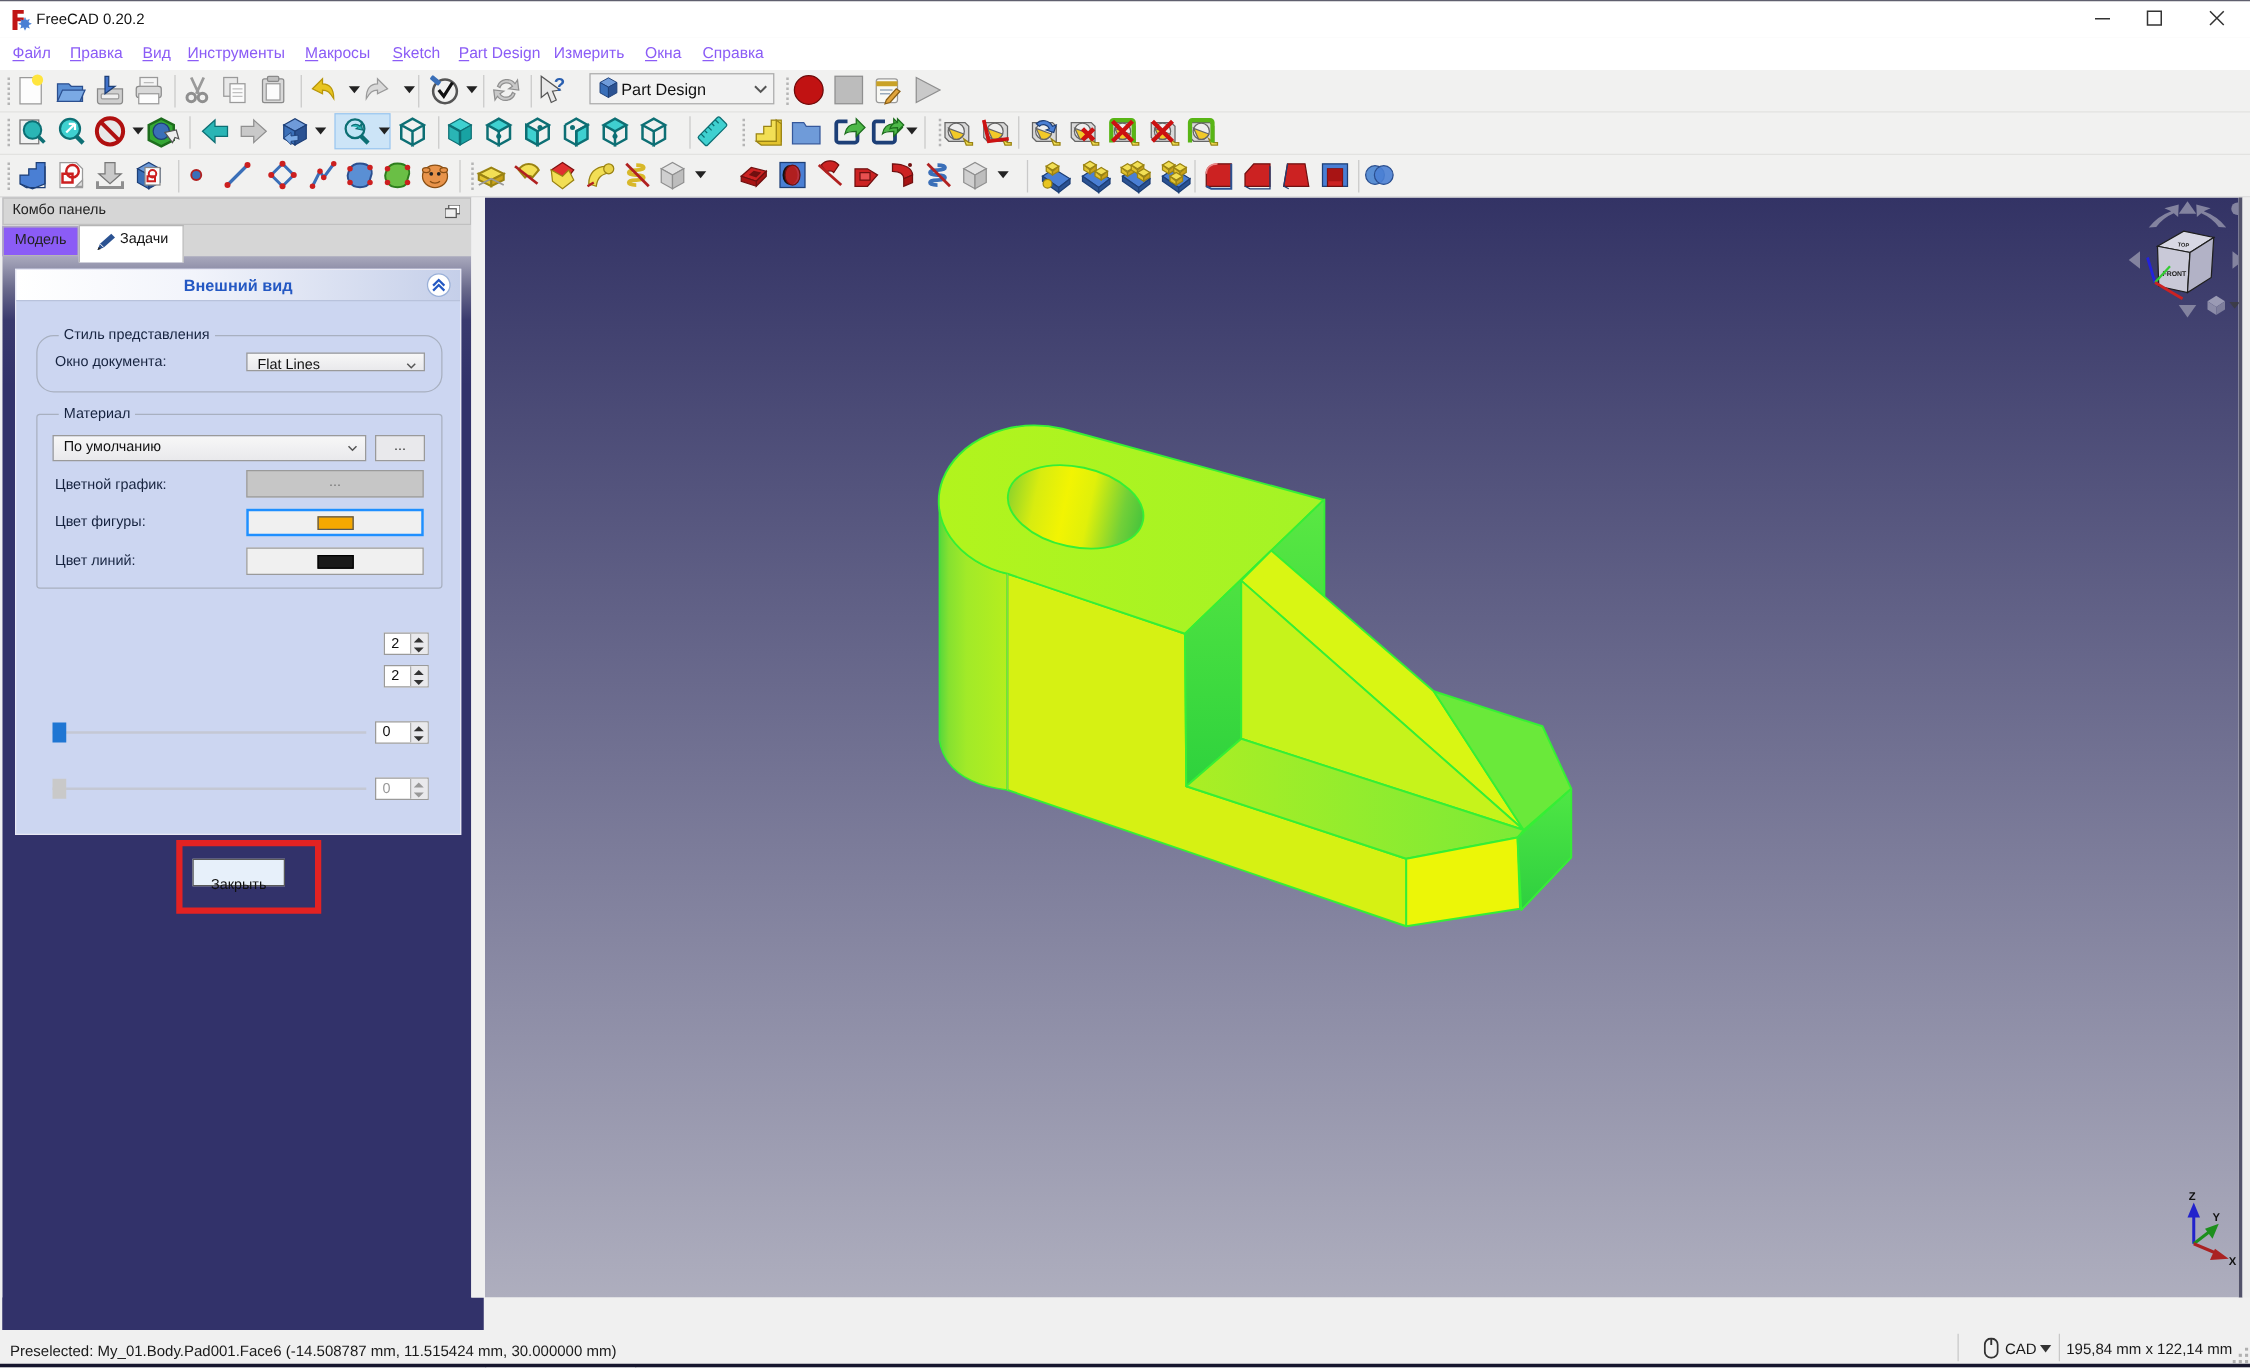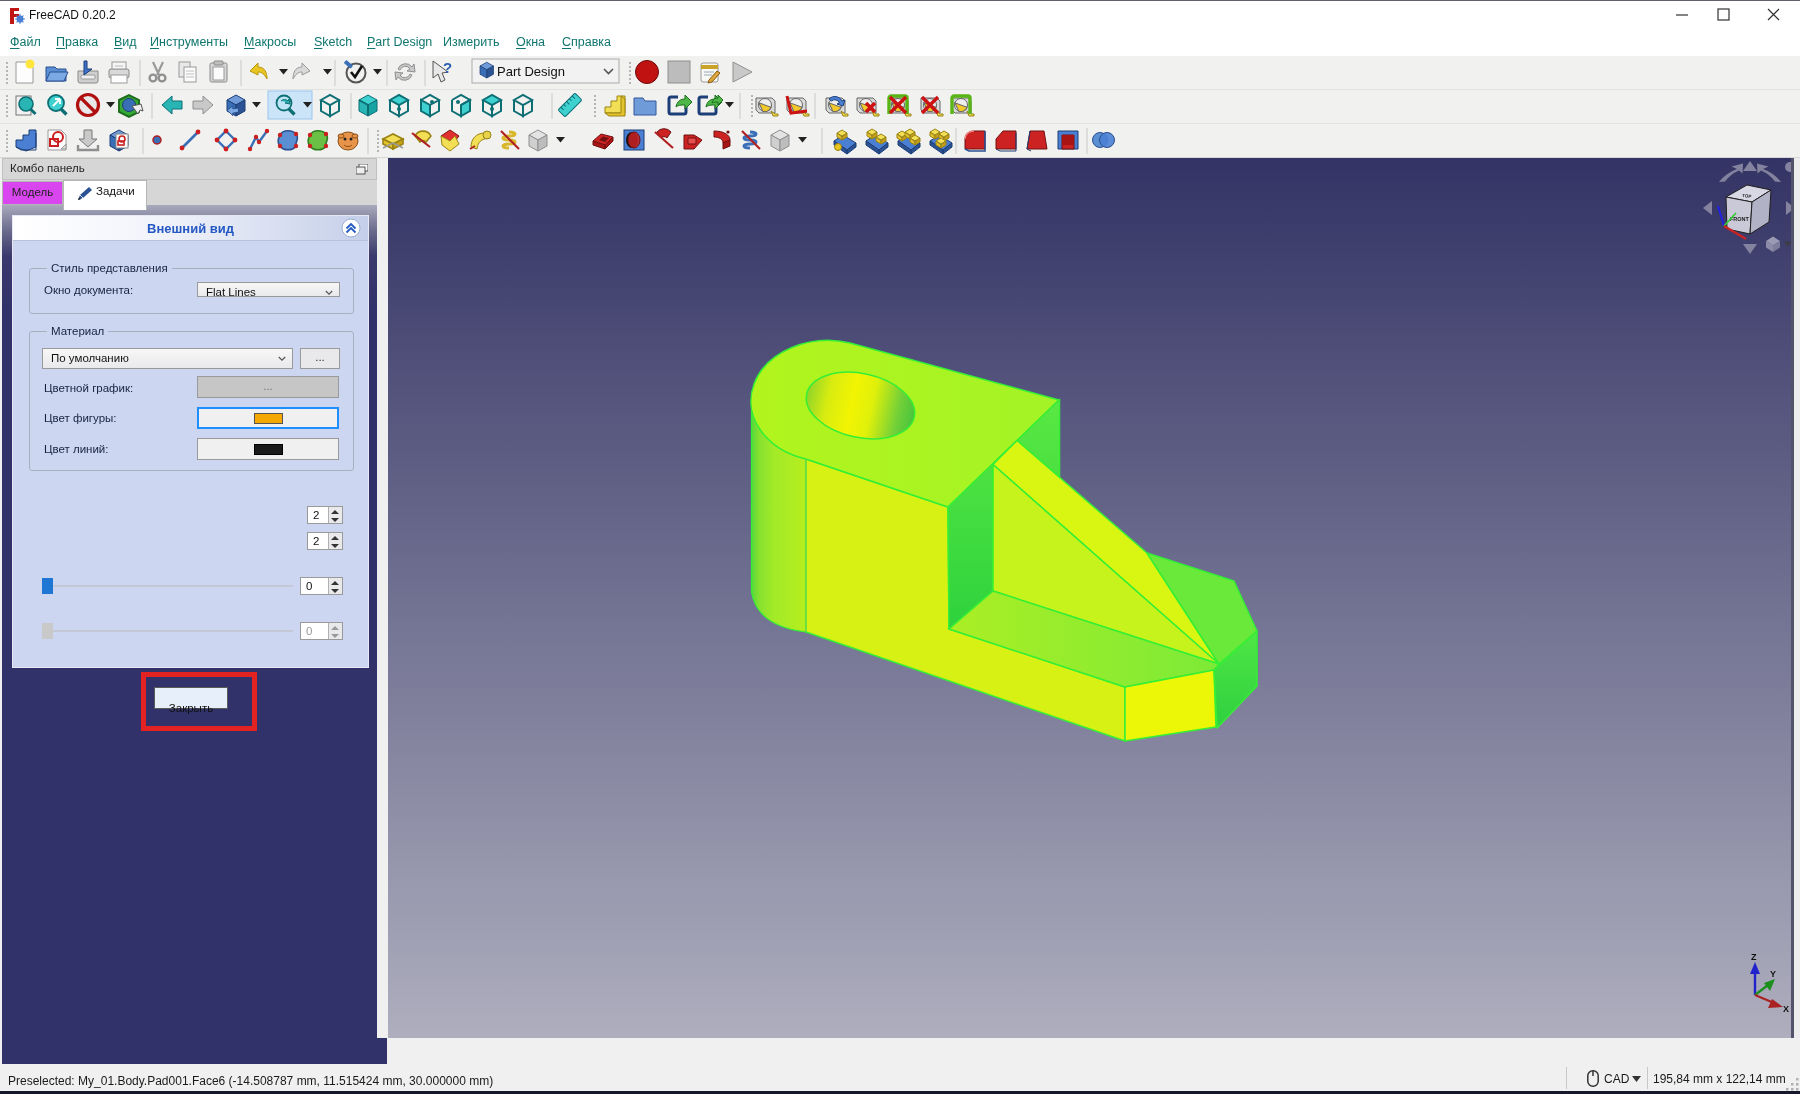--- a/index.html
+++ b/index.html
@@ -1,28 +1,28 @@
 <!DOCTYPE html>
 <html><head><meta charset="utf-8"><style>
 * { margin:0; padding:0; box-sizing:border-box; }
 html,body { width:1800px; height:1094px; overflow:hidden; font-family:"Liberation Sans", sans-serif; }
 body { position:relative; background:#f0f0f0; }
 .abs { position:absolute; }
 .titlebar { left:0; top:0; width:1800px; height:30px; background:#ffffff; border-top:1px solid #5f5f6e; }
 .title-txt { left:29px; top:8px; font-size:12px; color:#111; }
 .menubar { left:0; top:30px; width:1800px; height:26px; background:#ffffff; }
-.menu-item { position:absolute; top:5px; font-size:12.5px; color:#0f766e; }
+.menu-item { position:absolute; top:5px; font-size:12.5px; color:#8b5cf6; }
 .menu-item u { text-decoration:underline; text-underline-offset:2px; }
 .toolbars { left:0; top:56px; width:1800px; height:102px; background:#f1f1f0; border-bottom:1px solid #d8d8d8; }
 .panel { left:2px; top:158px; width:375px; height:906px;
   background:linear-gradient(#a9a9bd 47px, #6a6a8c 73px, #3a3a6e 98px, #32326a 150px, #32326a 100%); }
 .panel-cap { left:2px; top:158px; width:375px; height:22px; background:#d6d6d6; border:1px solid #c0c0c0;
   font-size:11.5px; color:#222; padding:3px 0 0 7px; }
 .tabs { left:2px; top:180px; width:375px; height:25px; background:#d6d6d6; }
-.tab-inactive { position:absolute; left:0; top:1px; width:61px; height:24px; background:#d946ef; border:1px solid #b5b5b5;
+.tab-inactive { position:absolute; left:0; top:1px; width:61px; height:24px; background:#8b5cf6; border:1px solid #b5b5b5;
   font-size:11.5px; color:#222; text-align:center; padding-top:4px; }
 .tab-active { position:absolute; left:61px; top:0; width:84px; height:30px; background:#ffffff; border:1px solid #b5b5b5; border-bottom:none;
   font-size:11.5px; color:#111; padding:4px 0 0 32px; }
 .taskbox { left:12px; top:215px; width:357px; height:453px; background:#ccd6f1; border:1px solid #e8e8f4; }
 .taskhead { position:absolute; left:0; top:0; width:100%; height:25px;
   background:linear-gradient(90deg, #ffffff 0%, #f2f4fb 40%, #c5cfe9 100%); border-bottom:1px solid #b8c2dc; }
 .taskhead .t { position:absolute; width:100%; text-align:center; top:5px; font-size:13px; font-weight:bold; color:#2458c3; }
 .groupbox { position:absolute; left:16px; width:325px; border:1px solid #a8b0c0; border-radius:3px; }
 .grouplab { position:absolute; top:-7px; left:17px; background:#ccd6f1; padding:0 4px; font-size:11.5px; color:#16233f; }
 .lab { position:absolute; font-size:11.5px; color:#16233f; }
@@ -559,21 +559,21 @@
 </div>
 <div class="abs taskbox">
   <div class="taskhead">
       <div class="t">Внешний вид</div>
     <svg style="position:absolute;right:7px;top:2px" width="20" height="20" viewBox="0 0 20 20">
         <circle cx="10" cy="10" r="9" fill="#fff" stroke="#9ab0d8"></circle>
         <path d="M5.5 10.5L10 6l4.5 4.5M5.5 14.5L10 10l4.5 4.5" stroke="#2458c3" stroke-width="1.8" fill="none"></path>
       </svg>
   </div>
 
-  <div class="groupbox" style="top:52px; height:46px;">
+  <div class="groupbox" style="top:52px; height:46px;border-radius:14px;">
     <div class="grouplab">Стиль представления</div>
     <div class="lab" style="left:14px;top:15px">Окно документа:</div>
   </div>
   <div class="combo" style="left:184px;top:66px;width:143px;height:15px">
       <span class="cv">Flat Lines</span>
      <svg class="chev" viewBox="0 0 10 7">
         <path d="M1 1l4 4 4-4" stroke="#555" stroke-width="1.5" fill="none"></path>
       </svg>
     </div>
 

